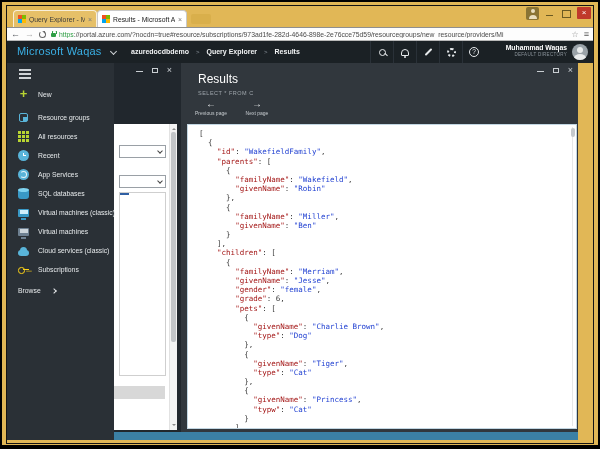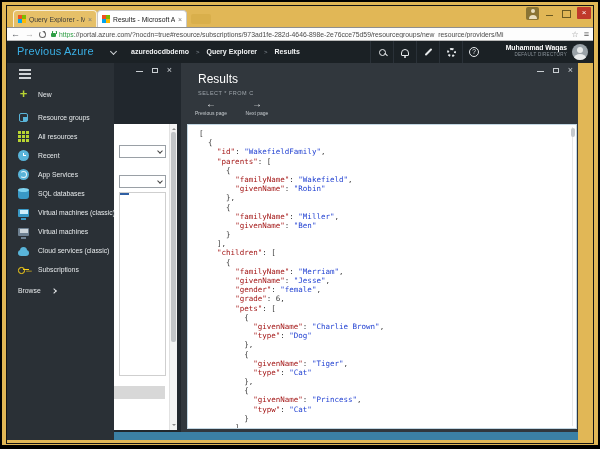--- a/index.html
+++ b/index.html
@@ -176,21 +176,21 @@
       <span class="i-refresh"></span>
       <div class="addr">
         <span class="i-lock"></span>
         <span class="url-text"><span class="url-scheme">https</span><span>://portal.azure.com/?nocdn=true#resource/subscriptions/973ad1fe-282d-4646-898e-2e76cce75d59/resourcegroups/new_resource/providers/Mi</span></span>
       </div>
       <span class="star">☆</span>
       <span class="menu-icon">≡</span>
     </div>
 
     <div class="azurebar">
-      <span class="brand">Previous Azure</span>
+      <span class="brand">Microsoft Waqas</span>
       <span class="brand-chevron"></span>
       <div class="breadcrumb">
             <span>azuredocdbdemo</span>
             <span class="sep">&gt;</span>
             <span>Query Explorer</span>
             <span class="sep">&gt;</span>
             <span>Results</span>
           </div>
       <div class="top-icons">
             <div class="top-icon">

